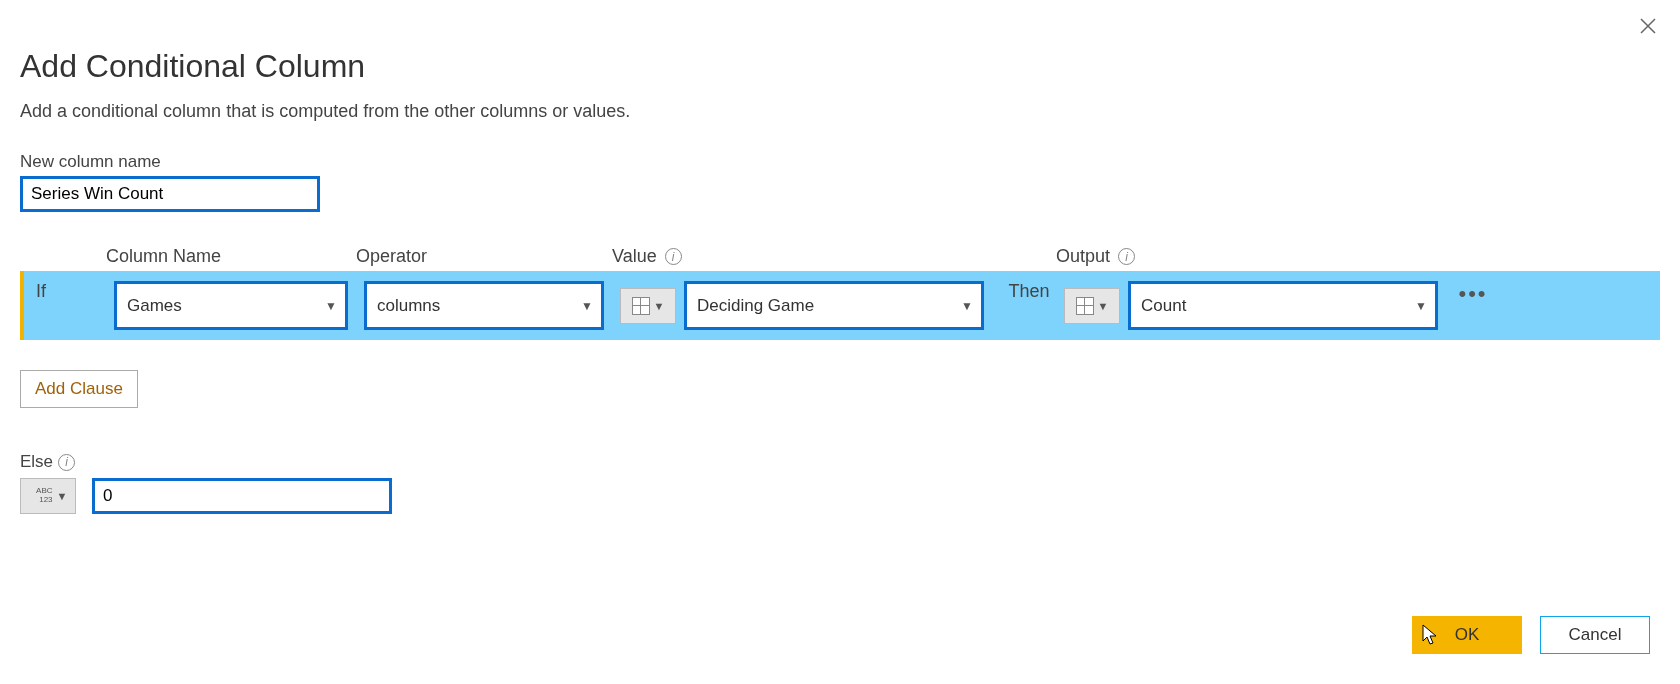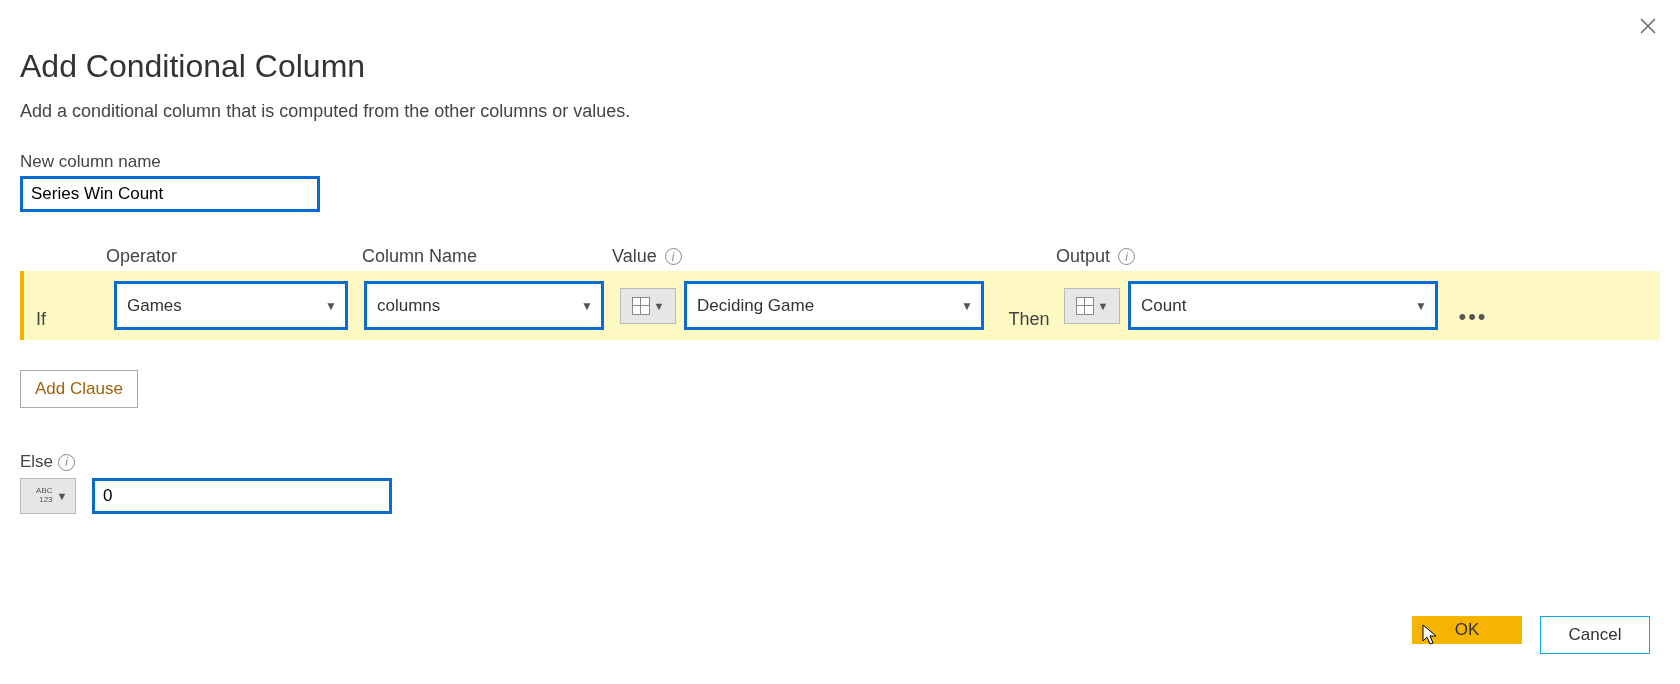--- a/index.html
+++ b/index.html
@@ -59,22 +59,22 @@
   .new-col-input { width: 300px; display:block;}
   .rule-header-row {
     display: flex;
     align-items: center;
     margin-top: 34px;
     margin-bottom: 4px;
     padding: 0 0 0 0;
   }
   .rule-row {
     display: flex;
-    align-items: flex-end;
-    background: #fef9c3;
+    align-items: flex-start;
+    background: #7dd3fc;
     border-left: 4px solid #f0b400;
     padding: 10px 8px 10px 8px;
   }
   .cell { display:flex; align-items:center; }
   .if-cell { width: 82px; font-size:18px; color:#444; padding-left:4px;}
   .hdr-if { width: 86px; }
   .colname-cell { width: 250px; }
   .operator-cell { width: 256px; }
   .value-label-cell { flex-direction:row; gap:8px; }
   .then-cell { width: 70px; font-size:18px; color:#444; justify-content:center;}
@@ -145,21 +145,21 @@
     position:absolute;
     right: 30px;
     bottom: 30px;
     display:flex;
     gap:18px;
   }
   .ok-btn {
     background:#f4b400;
     border:none;
     width:110px;
-    height:28px;
+    height:38px;
     font-size:17px;
     color:#333;
     cursor:pointer;
     position:relative;
   }
   .cancel-btn {
     background:#fff;
     border:1px solid #0ea5e9;
     width:110px;
     height:38px;
@@ -186,22 +186,22 @@
 <div class="content">
   <h1 class="title">Add Conditional Column</h1>
   <p class="subtitle">Add a conditional column that is computed from the other columns or values.</p>
 
   <div class="label">New column name</div>
   <input class="text-input new-col-input" value="Series Win Count" style="">
 
   
   <div class="rule-header-row">
     <div class="cell hdr-if"></div>
+    <div class="cell colname-cell header-label">Column Name</div>
     <div class="cell operator-cell header-label">Operator</div>
-    <div class="cell colname-cell header-label">Column Name</div>
     <div class="cell value-label-cell header-label" style="width:374px;">
       <span>Value</span>
       <span class="info-icon">i</span>
     </div>
     <div class="cell then-cell"></div>
     <div class="cell value-label-cell header-label" style="width:384px;">
       <span>Output</span>
       <span class="info-icon">i</span>
     </div>
   </div>

